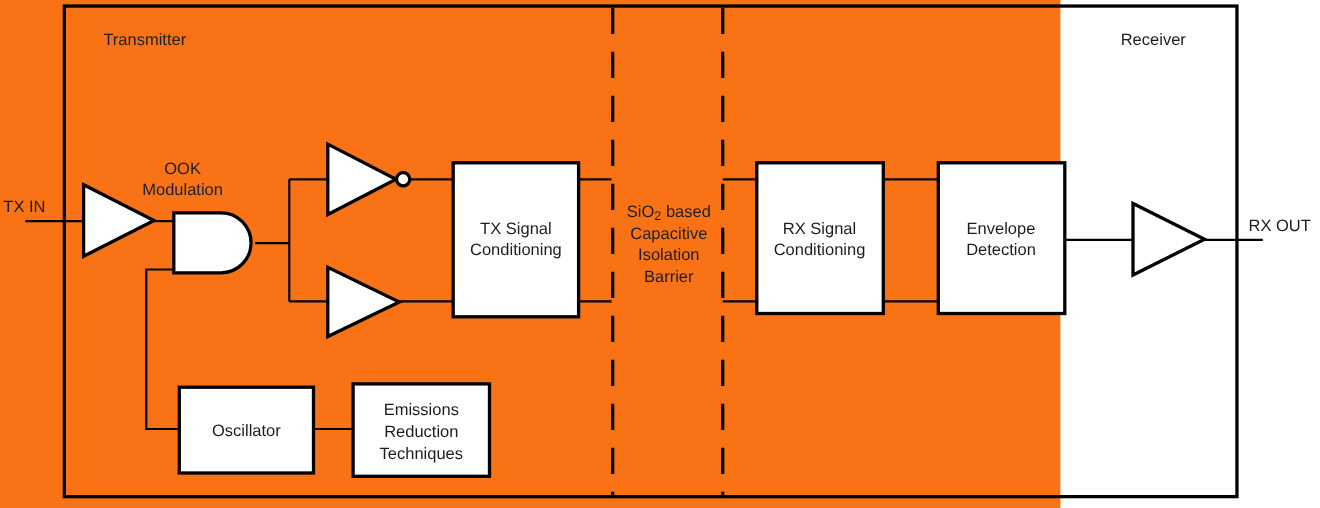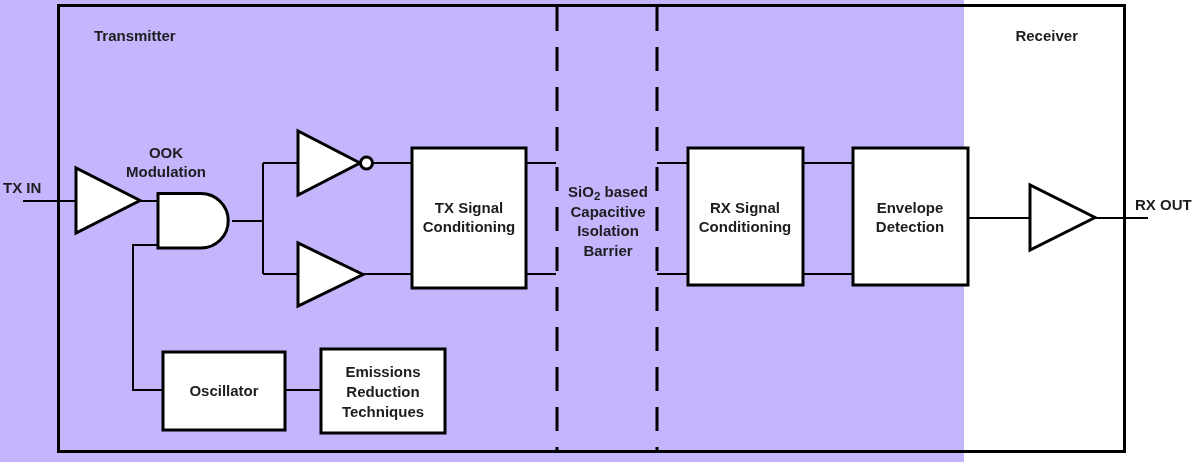--- a/index.html
+++ b/index.html
@@ -1,22 +1,21 @@
 <!DOCTYPE html>
 <html><head>
 <meta charset="utf-8">
 <style>
   html, body { margin: 0; padding: 0; background: #ffffff; }
   .stage {
     position: relative;
     width: 964px;
     height: 462px;
-    background: #c4b5fd;
+    background: #f97316;
     font-family: "Liberation Sans", sans-serif;
-    font-weight: bold;
   }
   svg { display: block; }
   svg text {
     font-family: "Liberation Sans", sans-serif;
     font-size: 15px;
     fill: #1d1d1f;
   }
   .sub { font-size: 11.5px; }
   .outer {
     fill: none;

